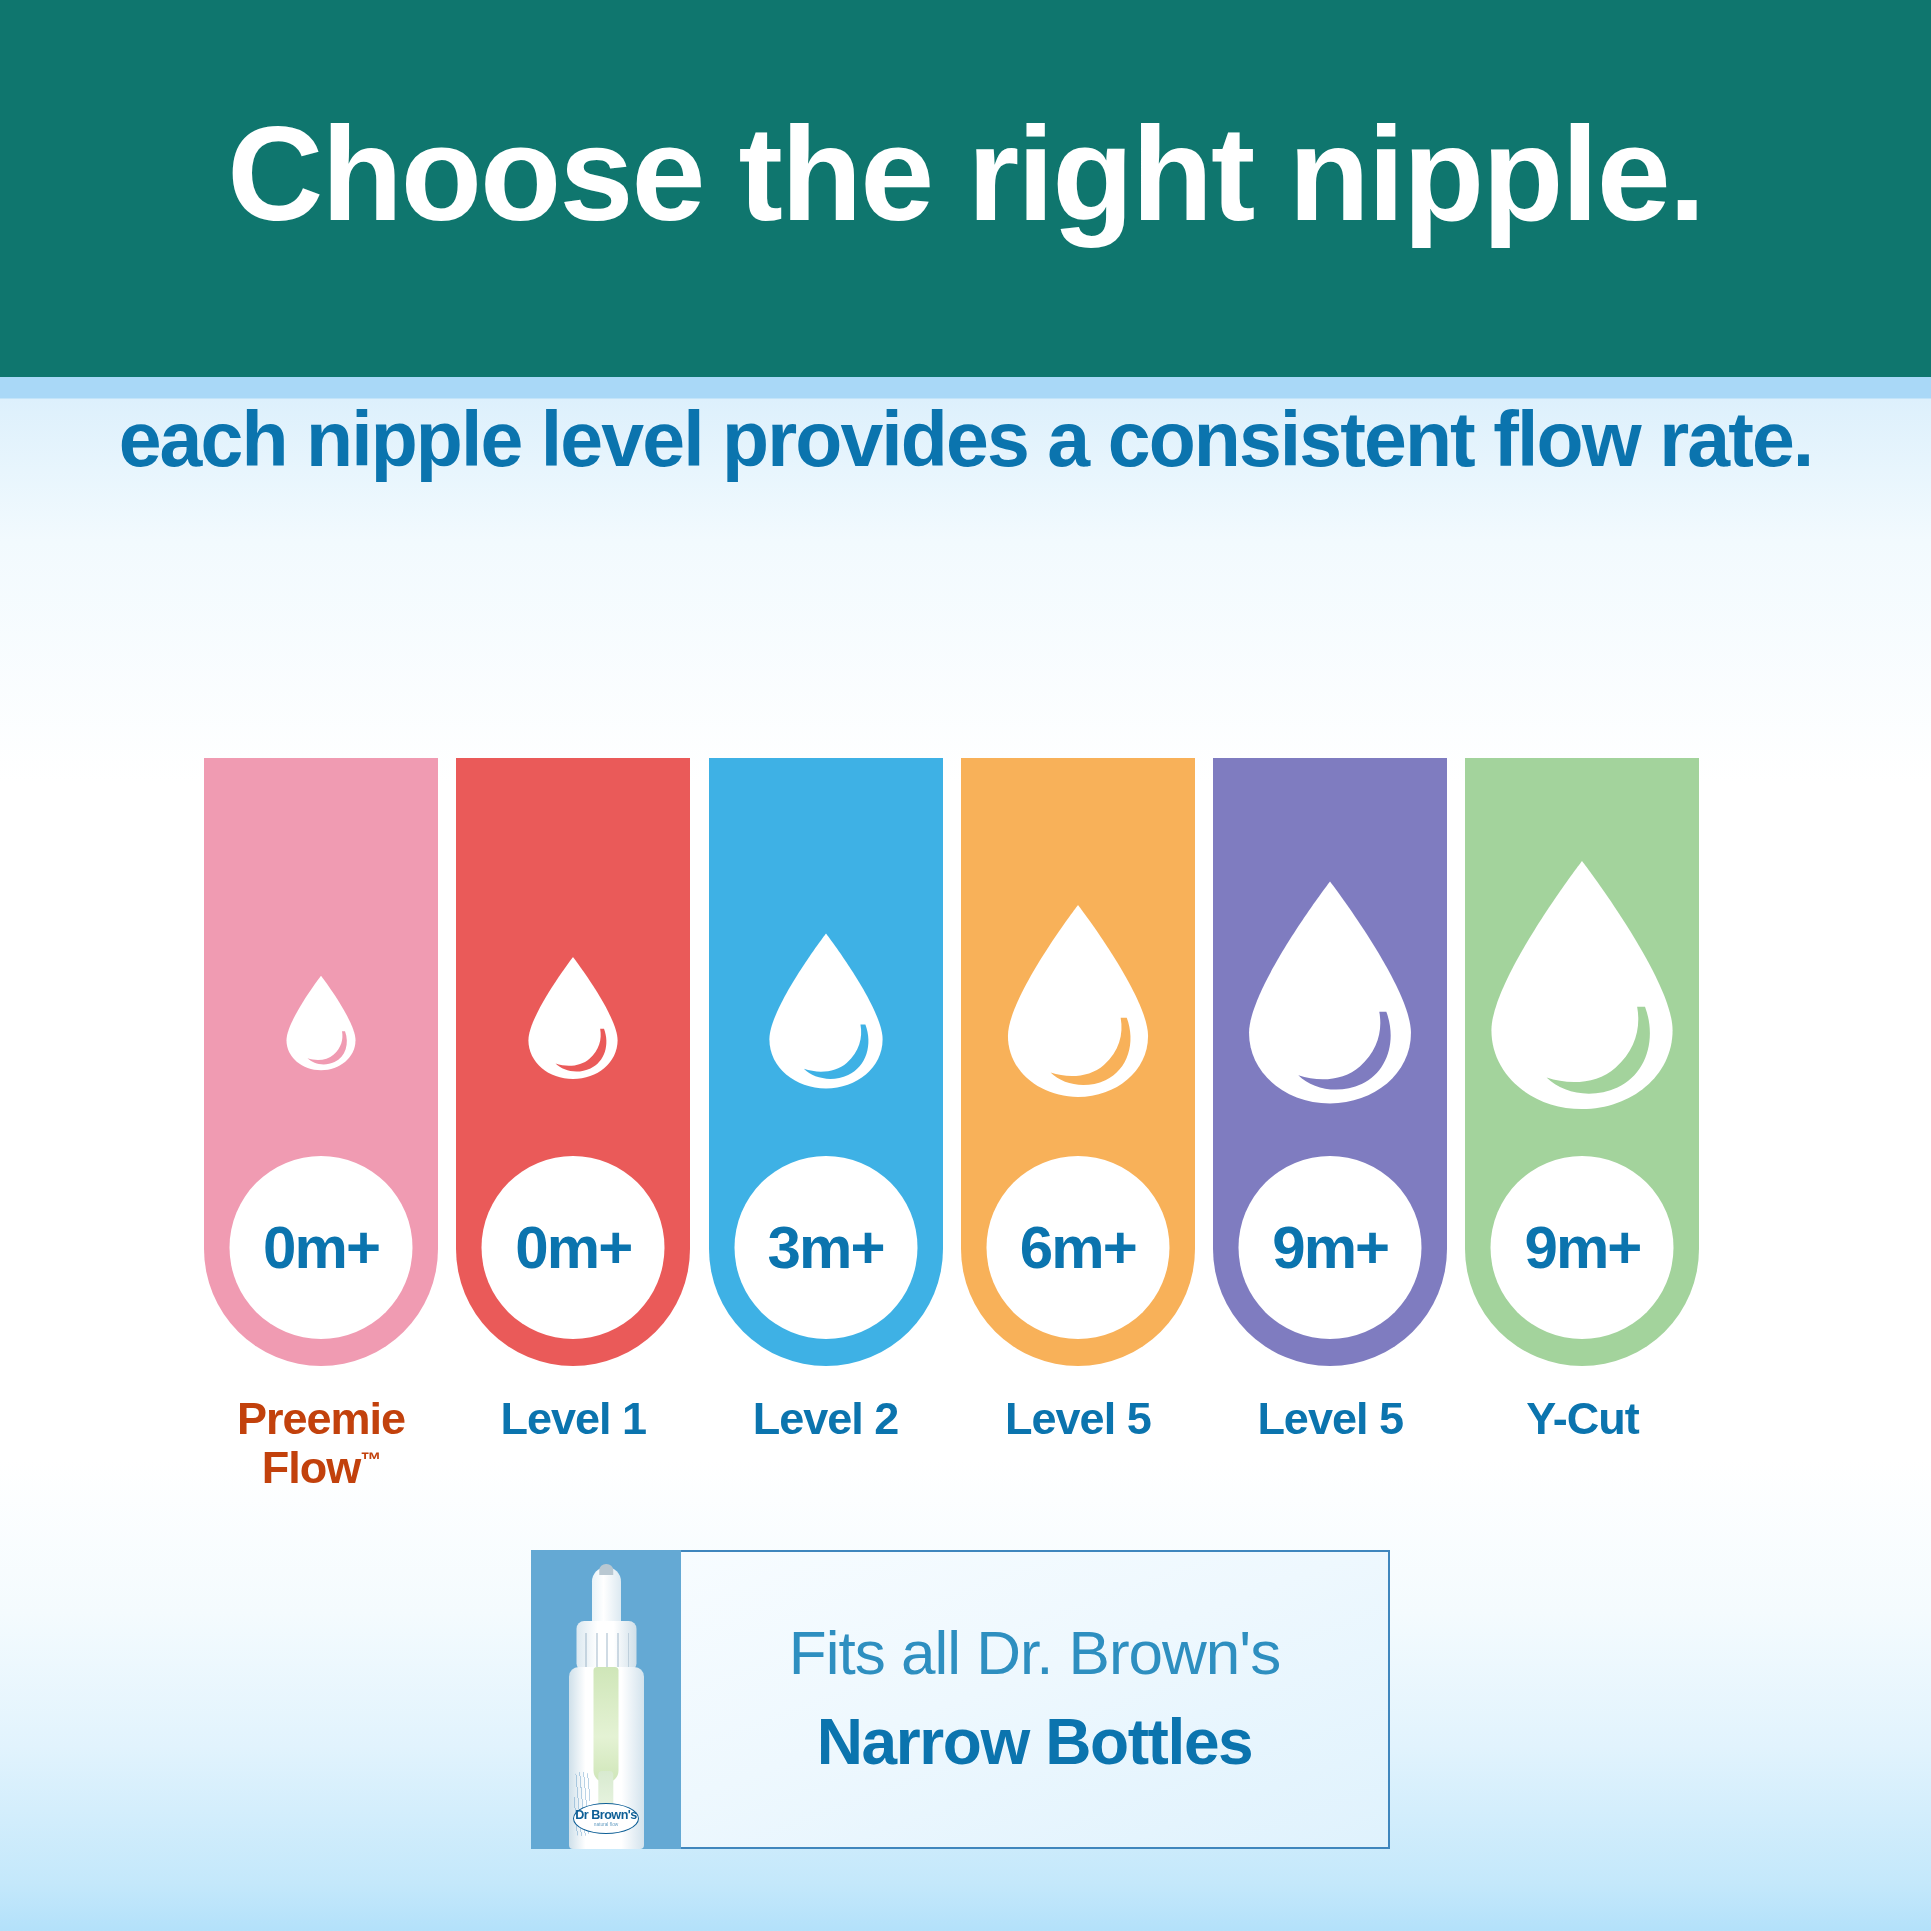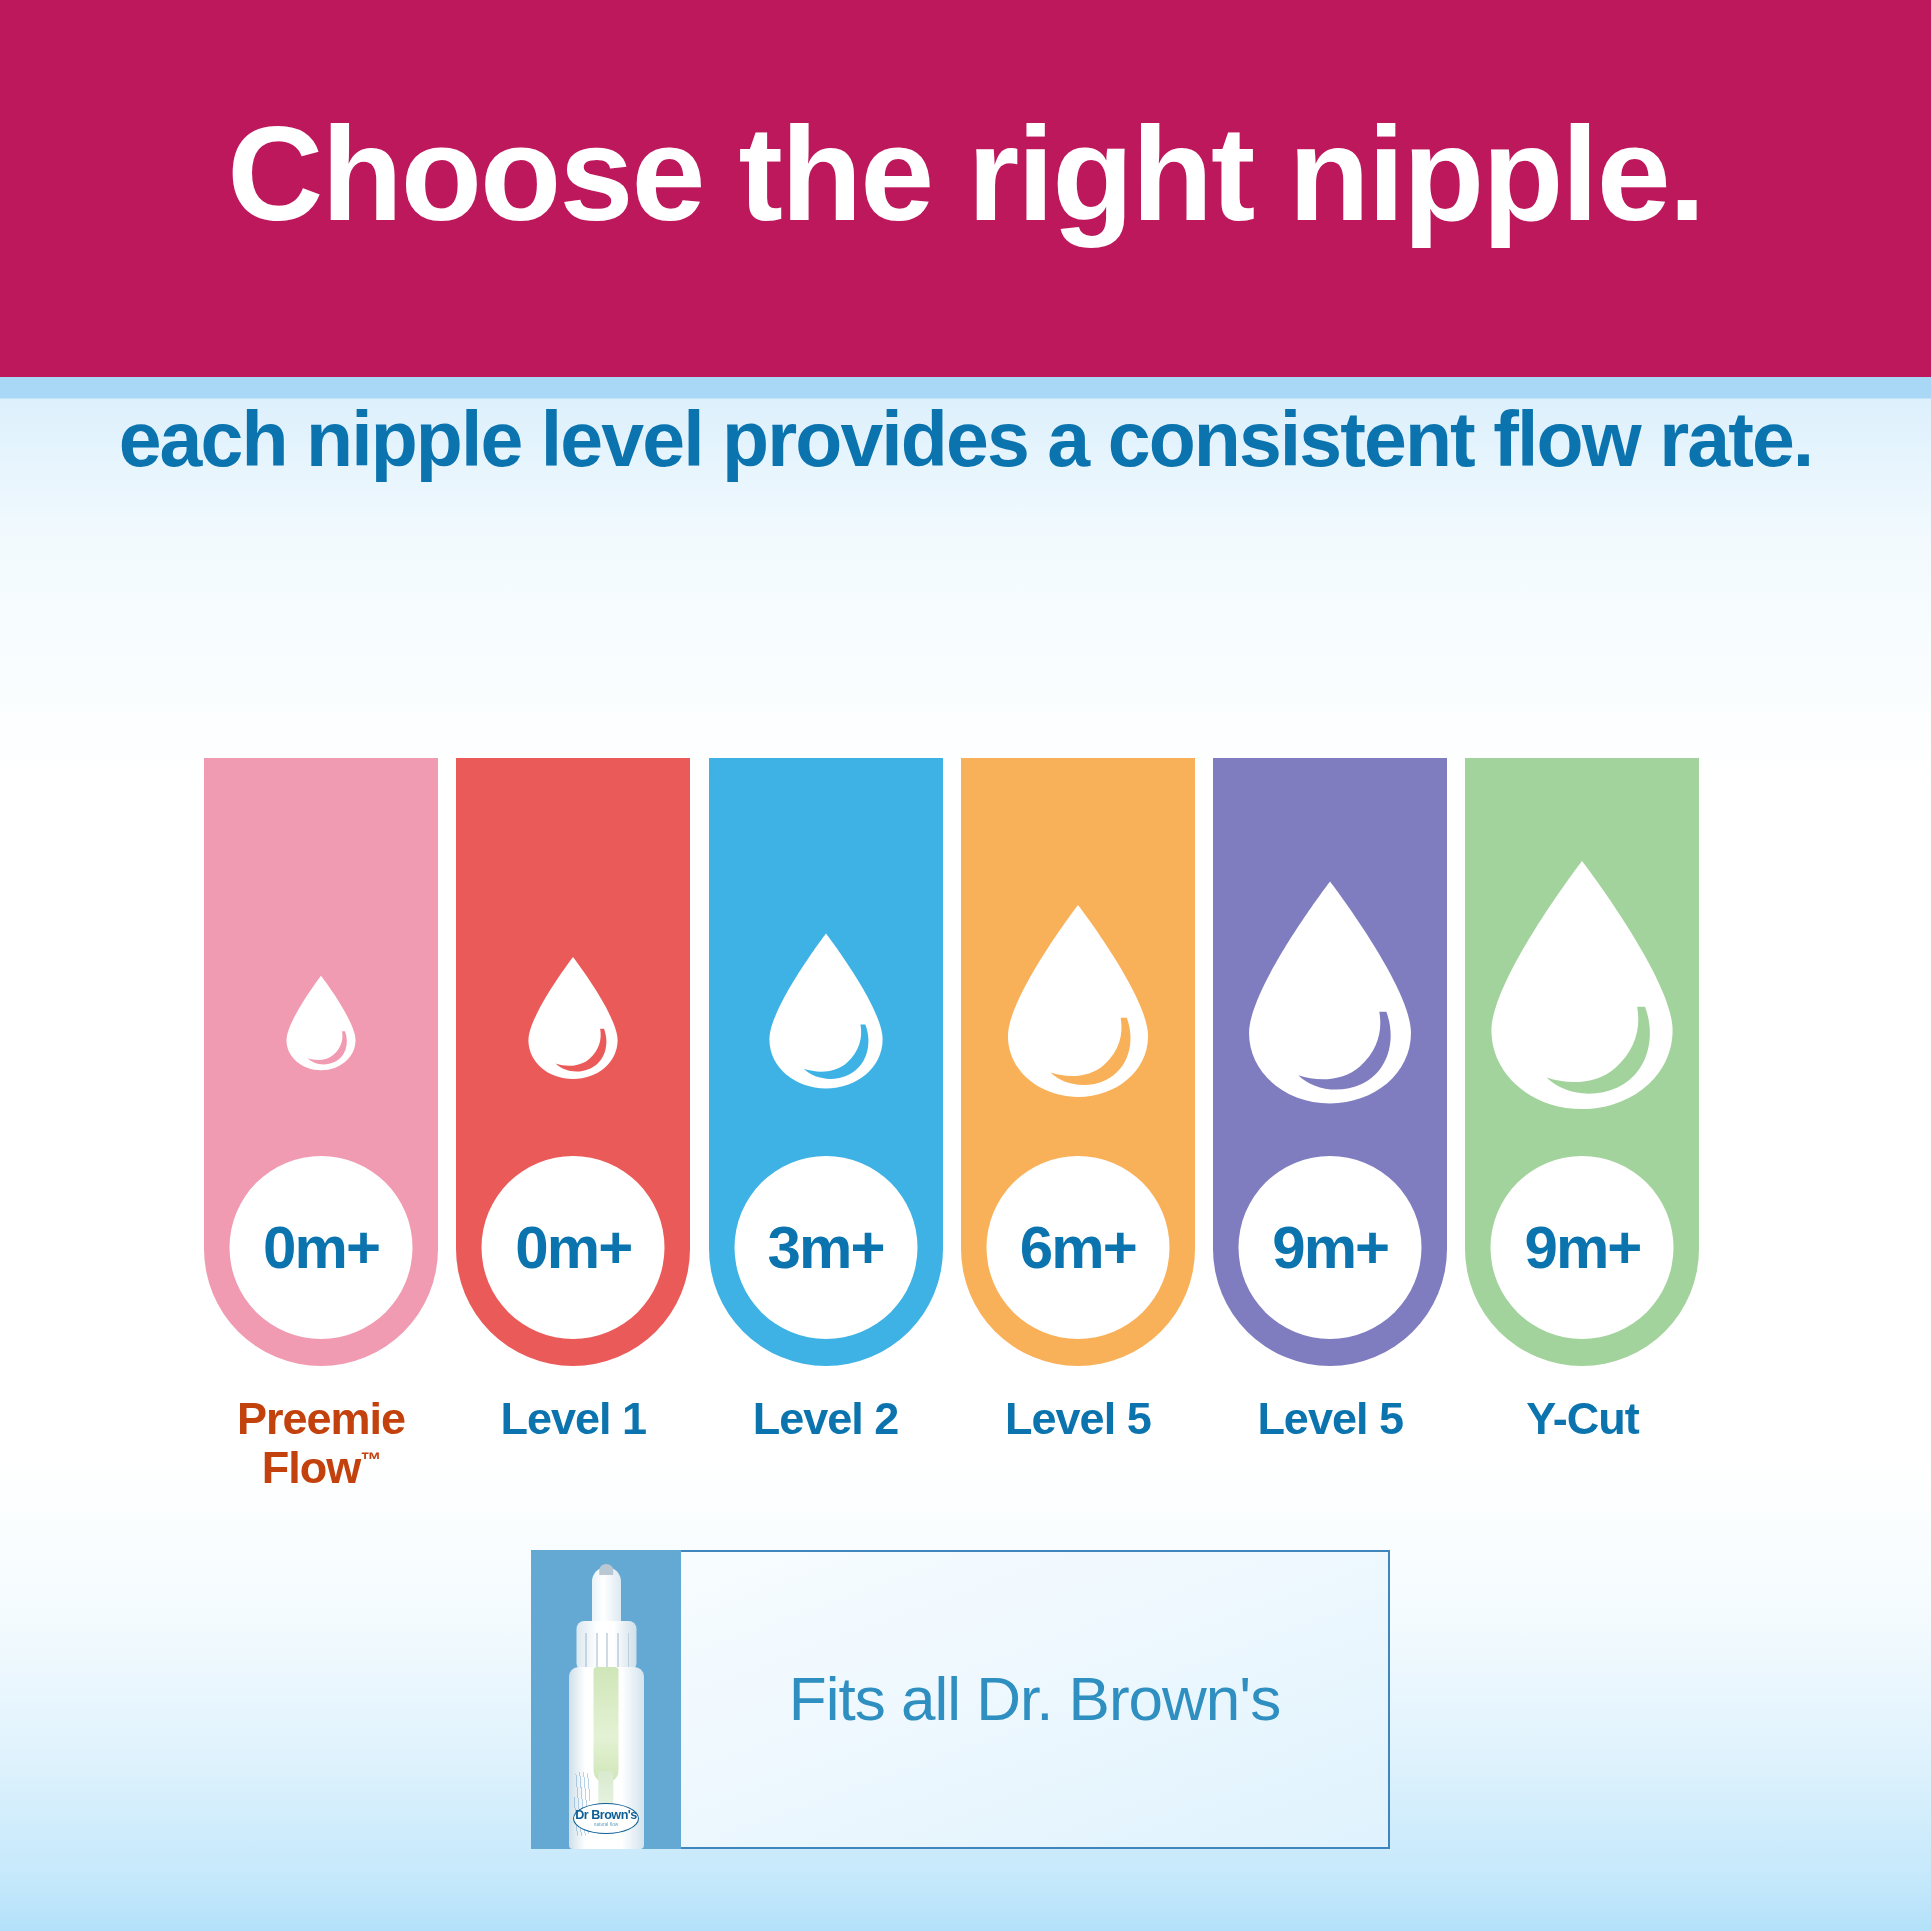--- a/index.html
+++ b/index.html
@@ -23,21 +23,21 @@
       #ffffff 1081px,
       #f4fbfe 1236px,
       #e1f3fd 1371px,
       #c4e8fb 1506px,
       #b3e1fa 1554px);
   }
 
   
   .header-band{
     position:absolute;left:0;top:0;width:1931px;height:377px;
-    background:#be185d;
+    background:#0f766e;
   }
   .header-title{
     position:absolute;left:0;top:108px;width:1931px;
     text-align:center;
     color:#ffffff;
     font-size:133px;
     font-weight:bold;
     letter-spacing:-1.9px;
     line-height:1.0;
     font-family:"Liberation Sans", sans-serif;
@@ -368,17 +368,18 @@
           <div class="b-stripes"></div>
           <div class="b-logo">
             <div class="b-logo-main">Dr Brown's</div>
             <div class="b-logo-sub">natural flow</div>
           </div>
         </div>
       </div>
     </div>
     <div class="fits-text">
       <div class="fits-line1">Fits all Dr. Brown's</div>
+      <div class="fits-line2">Narrow Bottles</div>
     </div>
   </div>
 
 </div>
 
 
 </body></html>

